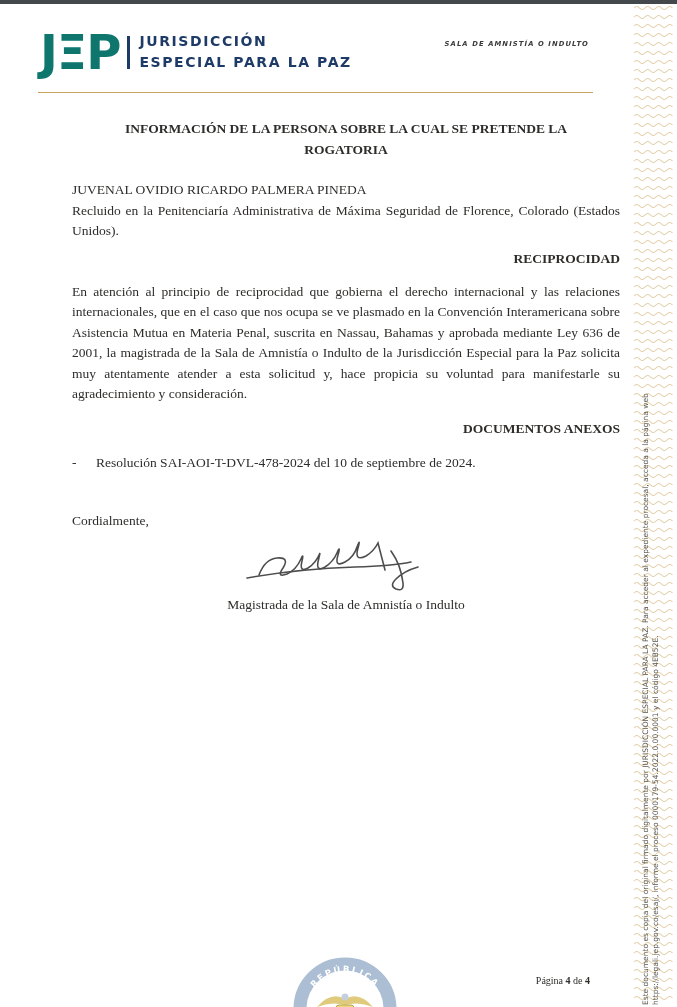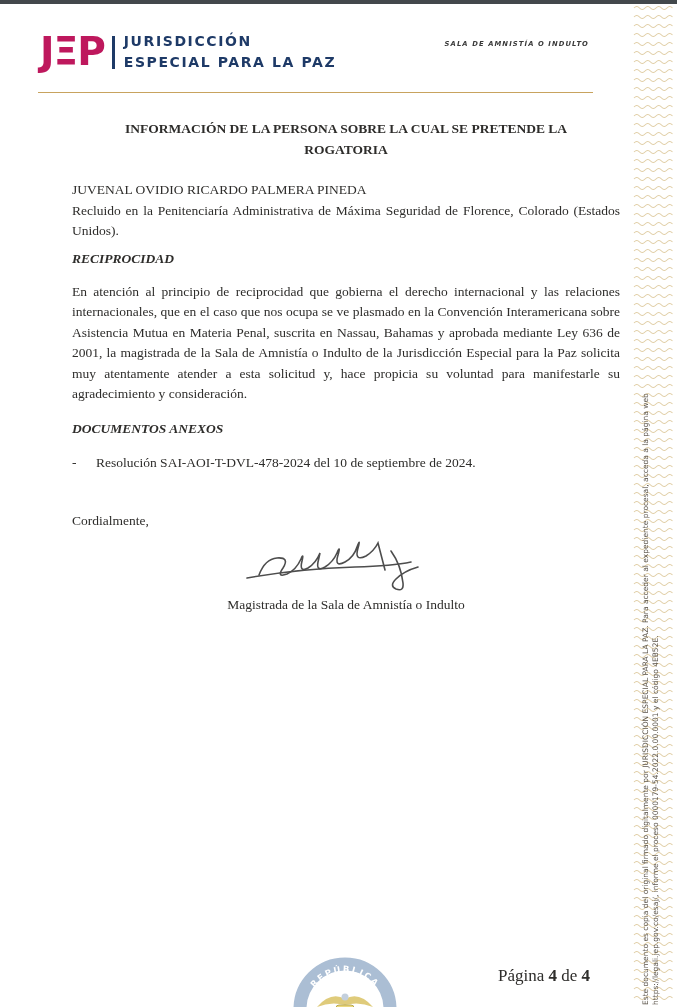--- a/index.html
+++ b/index.html
@@ -7,21 +7,21 @@
     width:677px; height:1007px; position:relative; overflow:hidden;
     background:#ffffff; color:#2e2d2b;
     font-family:"Liberation Serif","DejaVu Serif",serif;
   }
   .topbar { position:absolute; top:0; left:0; width:677px; height:4px; background:#43484c; }
 
   
   .header-logo { position:absolute; left:40px; top:31px; display:flex; align-items:center; }
   .logo-acronym {
     font-family:"DejaVu Sans","Liberation Sans",sans-serif;
-    font-weight:bold; font-size:39px; line-height:36px; color:#be185d; letter-spacing:-1px;
+    font-weight:bold; font-size:48px; line-height:36px; color:#0f766e; letter-spacing:-1px;
   }
   .logo-sep { width:3px; height:33px; background:#1e3a67; margin:0 9px 0 7px; }
   .logo-text {
     font-family:"DejaVu Sans","Liberation Sans",sans-serif;
     font-size:14px; font-weight:bold; color:#1e3a67; letter-spacing:1.6px; line-height:1.5;
   }
   .chamber {
     position:absolute; top:40px; right:88px;
     font-family:"DejaVu Sans","Liberation Sans",sans-serif;
     font-size:6.8px; font-weight:bold; letter-spacing:1.1px; color:#3a3a3a;font-style:italic;
@@ -34,35 +34,35 @@
     position:absolute; left:641px; top:1005px; width:812px;
     transform:rotate(-90deg); transform-origin:0 0;
     font-family:"DejaVu Sans","Liberation Sans",sans-serif;
     font-size:7.5px; line-height:10px; color:#5c554b; white-space:nowrap;
   }
 
   
   .content { position:absolute; left:72px; top:95px; width:548px; font-size:13.5px; line-height:20.5px; }
   .doc-title { font-size:13.5px; font-weight:bold; text-align:center; margin:23px auto 0; max-width:512px; line-height:21px; }
   .person { margin:20px 0 0; text-align:justify; }
-  .section-heading { font-size:13.5px; font-weight:bold; text-align:left; margin:6px 0 13px; line-height:21px; padding-top:0;font-style:italic; }
+  .section-heading { font-size:13.5px; font-weight:bold; text-align:right; margin:6px 0 13px; line-height:21px; padding-top:0; }
   .section-heading.annex-h { margin:13px 0 14px; }
   .para { margin:0; text-align:justify; }
   .annex-item { display:flex; margin:0; }
   .annex-dash { width:24px; flex:none; }
   .annex-text { flex:1; }
   .closing { margin-top:11px; text-align:justify; }
   .farewell { margin-top:38px; }
   .sig-block { text-align:center; margin-top:5px; }
   .sig-image { display:block; margin:0 auto; }
   .sig-name { font-weight:bold; margin-top:1px; line-height:20px; }
   .sig-role { line-height:20px; }
 
   
-  .page-num { position:absolute; right:87px; bottom:21px; font-size:17px; color:#2e2d2b; }
+  .page-num { position:absolute; right:87px; bottom:21px; font-size:10px; color:#2e2d2b; }
   .page-num b { font-weight:bold; }
   .seal { position:absolute; left:293px; top:957px; width:104px; height:104px; }
 </style>
 </head>
 <body>
 
 <div class="topbar"></div>
 
 <div class="wave-strip">
   <svg id="waves" width="40" height="1007" xmlns="http://www.w3.org/2000/svg">

